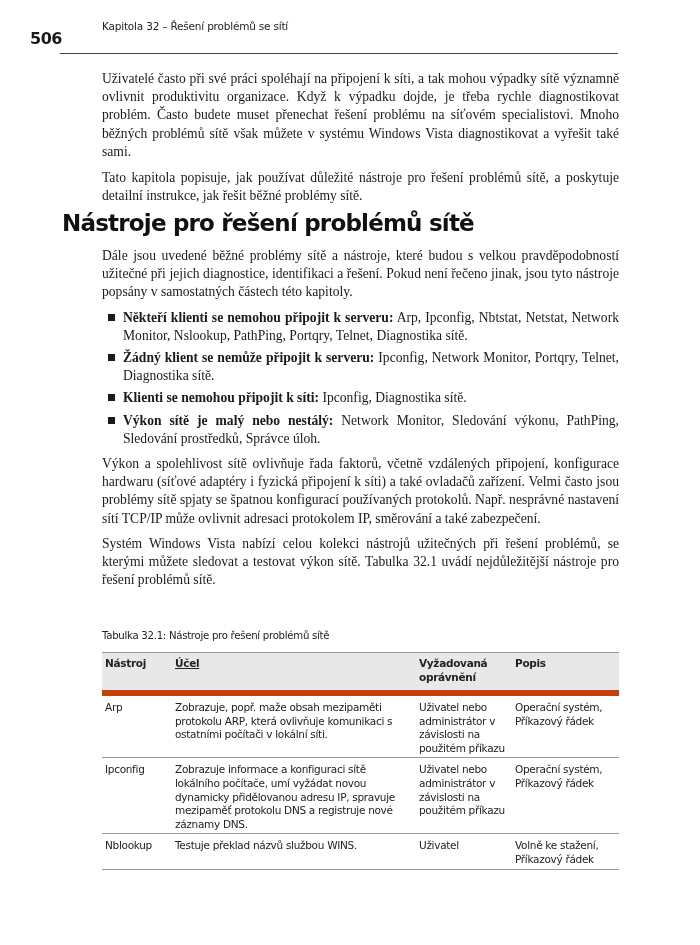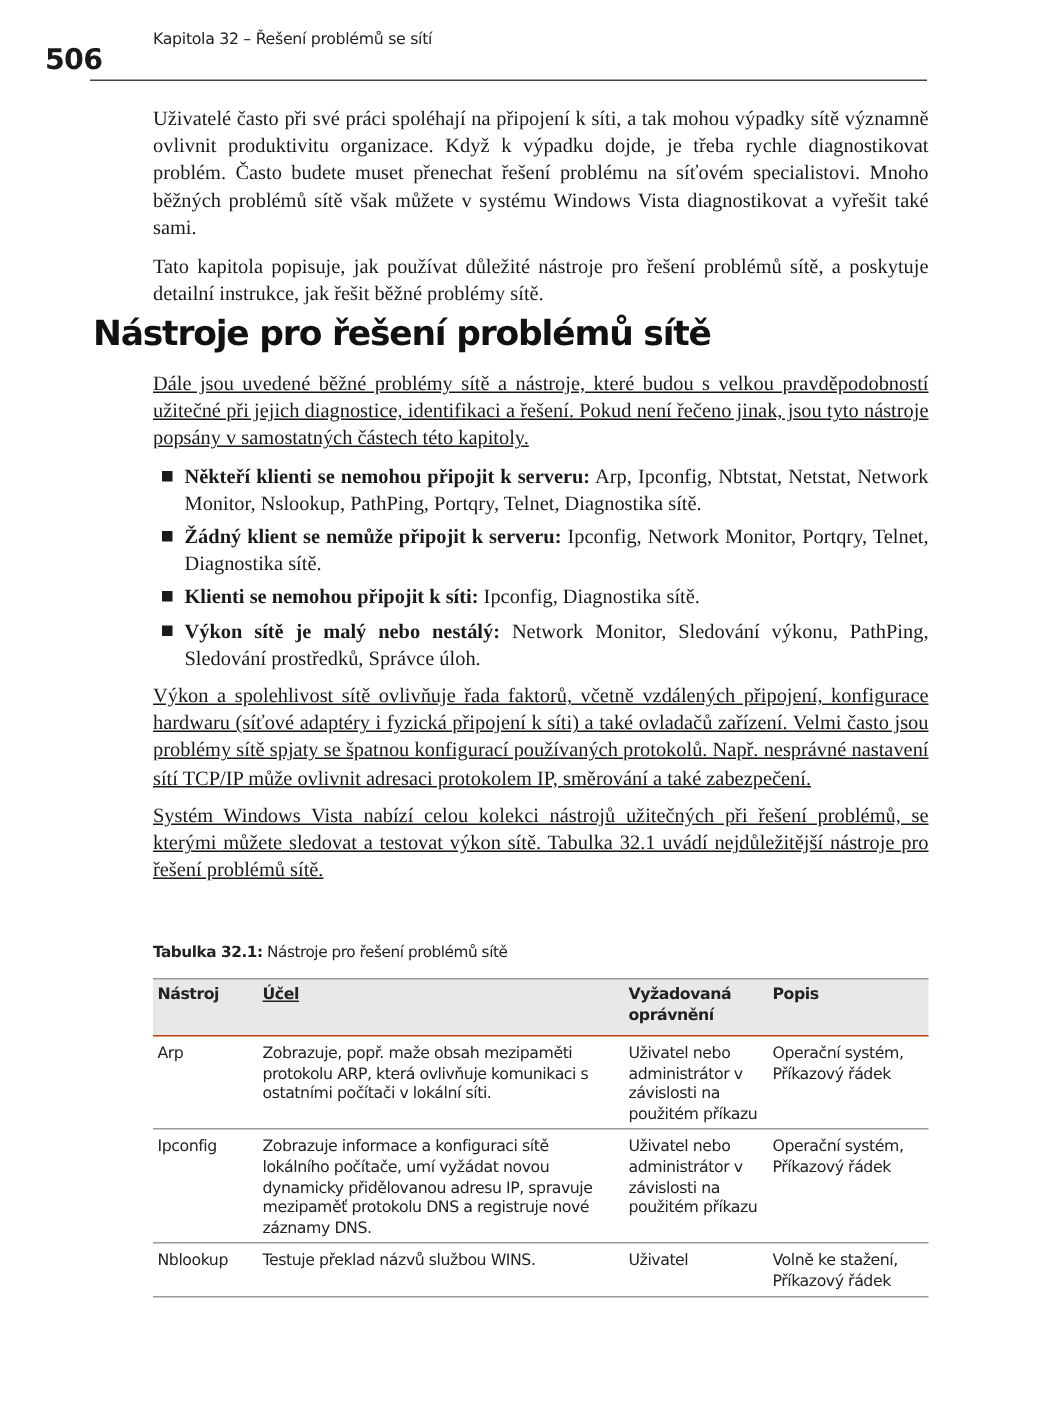--- a/index.html
+++ b/index.html
@@ -13,21 +13,21 @@
       position: relative;
       overflow: hidden;
       color: #1a1a1a;
     }
     .page-number {
       position: absolute;
       left: 30px;
       top: 29px;
       font-family: "DejaVu Sans", sans-serif;
       font-weight: bold;
-      font-size: 19px;
+      font-size: 16px;
       color: #1a1a1a;
       letter-spacing: -0.5px;
     }
     .running-head {
       position: absolute;
       left: 102px;
       top: 20px;
       font-family: "DejaVu Sans", sans-serif;
       font-size: 10.5px;
       color: #222;
@@ -73,21 +73,20 @@
       top: 247px;
       width: 517px;
       font-family: "Liberation Serif", serif;
       font-size: 13.6px;
       line-height: 18.2px;
       color: #1a1a1a;
     }
     .content2 p {
       margin: 0 0 7px 0;
       text-align: justify;
-      text-decoration: underline;
     }
     .bullets {
       list-style: none;
       margin: 0 0 7px 0;
       padding: 0;
     }
     .bullets li {
       position: relative;
       padding-left: 21px;
       margin-bottom: 4px;
@@ -107,42 +106,42 @@
     .table-caption {
       position: absolute;
       left: 102px;
       top: 630px;
       font-family: "DejaVu Sans", sans-serif;
       font-size: 10.2px;
       color: #222;
       letter-spacing: -0.3px;
     }
     .table-caption .cap-label {
-      font-weight: bold;
+      font-weight: normal;
     }
     table.tools {
       position: absolute;
       left: 102px;
       top: 652px;
       width: 517px;
       border-collapse: collapse;
       font-family: "DejaVu Sans", sans-serif;
       font-size: 10.5px;
       line-height: 13.6px;
       color: #222;
       letter-spacing: -0.3px;
     }
     table.tools th {
       background: #e8e8e8;
       font-weight: bold;
       text-align: left;
       vertical-align: top;
       padding: 4px 4px 3px 3px;
       border-top: 1px solid #9a9a9a;
-      border-bottom: 1px solid #c2410c;
+      border-bottom: 6px solid #c2410c;
       height: 30px;
     }
     table.tools td {
       text-align: left;
       vertical-align: top;
       padding: 5px 4px 2px 3px;
       border-bottom: 1px solid #9a9a9a;
     }
     .col-tool { width: 63px; }
     .col-purpose { width: 237px; text-decoration: underline; }

